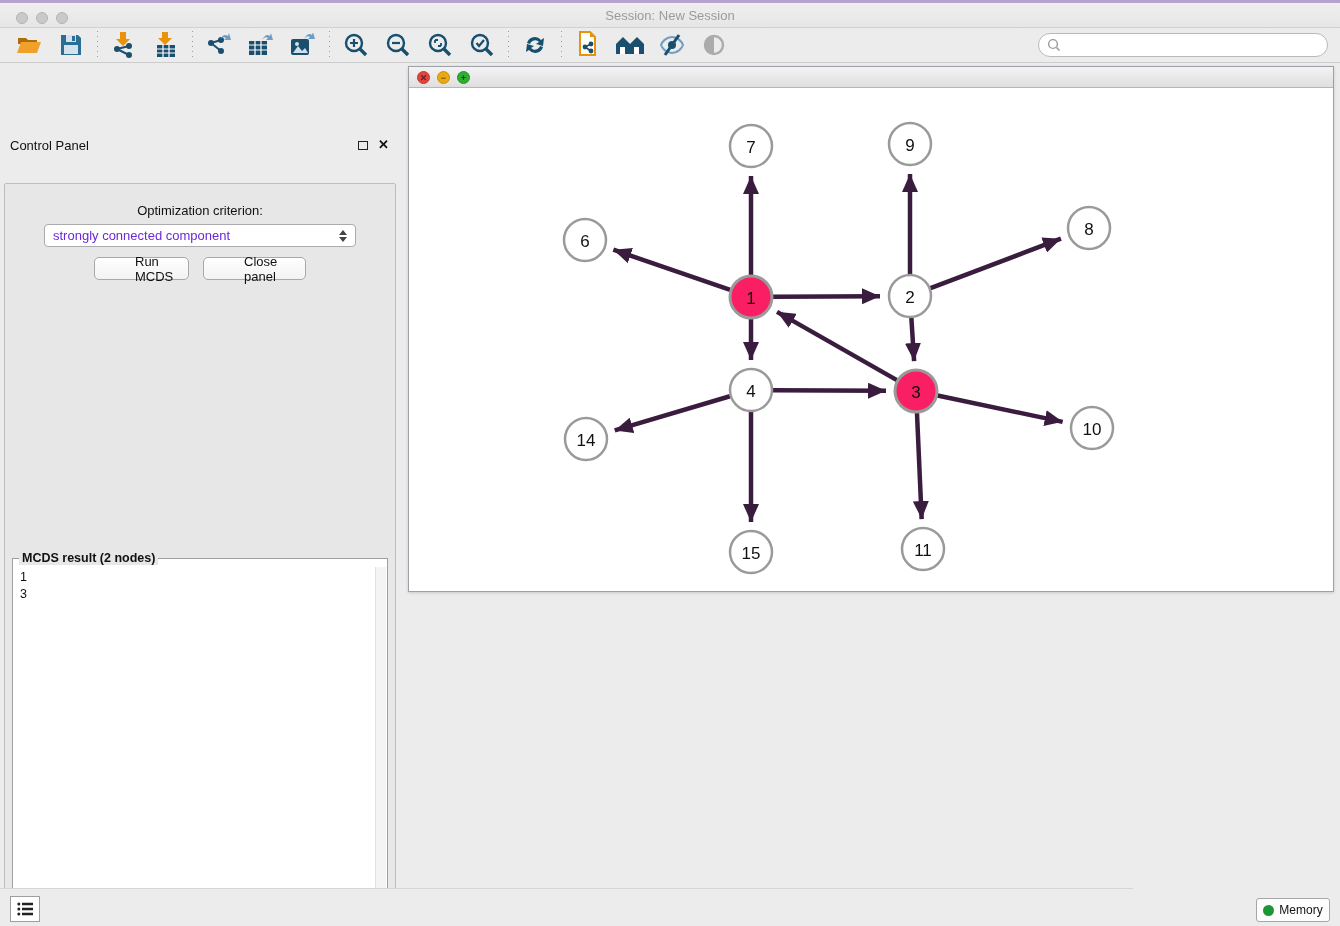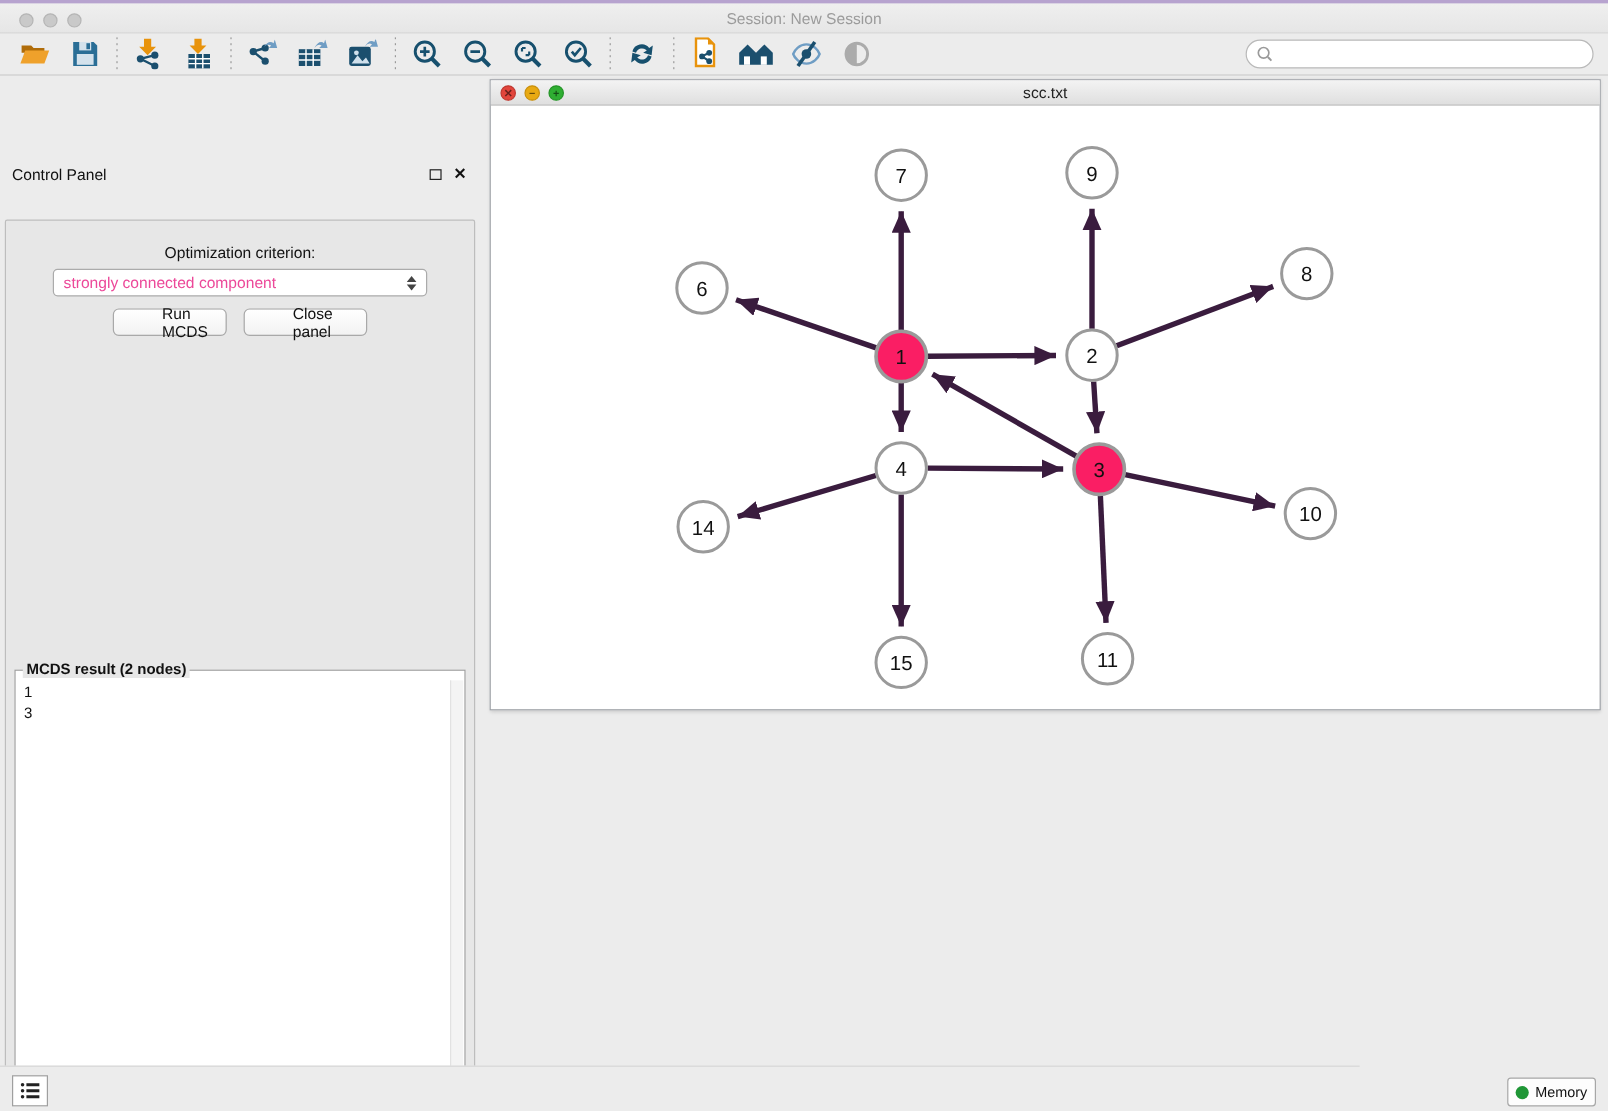--- a/index.html
+++ b/index.html
@@ -28,21 +28,21 @@
   .panel-icons { position:absolute; display:flex; gap:10px; align-items:center; }
   .float-ico { width:10px; height:9px; border:1.5px solid #222; display:inline-block; }
   .close-ico { font-size:13px; font-weight:bold; color:#111; line-height:10px; }
   #cp-tabs { left:76px; top:96px; display:flex; }
   .tab { height:22px; padding:0 17px; font-size:13px; background:#fff; border:1px solid #b5b5b5; border-left:none; display:flex; align-items:center; color:#111; }
   .tab:first-child { border-left:1px solid #b5b5b5; border-top-left-radius:4px; border-bottom-left-radius:4px; }
   .tab:last-child { border-top-right-radius:4px; border-bottom-right-radius:4px; }
   .tab.selected { background:linear-gradient(#e9e9e9,#dedede); color:#b3b3b3; text-shadow:0 1px 0 #fff; }
   #cp-body { left:4px; top:117px; width:392px; height:760px; background:#e7e7e7; border:1px solid #bdbdbd; border-radius:2px; }
   #opt-label { left:0; top:137px; width:400px; text-align:center; font-size:13px; color:#111; }
-  #opt-select { left:44px; top:158px; width:312px; height:23px; background:#fff; border:1px solid #ababab; border-radius:4px; display:flex; align-items:center; padding:0 8px; font-size:13px; color:#ec4899; }
+  #opt-select { left:44px; top:158px; width:312px; height:23px; background:#fff; border:1px solid #ababab; border-radius:4px; display:flex; align-items:center; padding:0 8px; font-size:13px; color:#6d28d9; }
   #opt-select .stepper { margin-left:auto; display:flex; flex-direction:column; gap:2px; }
   .chev-up, .chev-down { width:0; height:0; border-left:4px solid transparent; border-right:4px solid transparent; }
   .chev-up { border-bottom:5px solid #444; }
   .chev-down { border-top:5px solid #444; }
   .cp-btn { position:absolute; top:191px; height:23px; background:linear-gradient(#ffffff,#f2f2f2); border:1px solid #a9a9a9; border-radius:5px; font-size:13px; color:#111; display:flex; align-items:center; justify-content:center;padding-left:40px; }
   #run-btn { left:94px; width:95px; }
   #close-btn { left:203px; width:103px; }
   #result-box { left:12px; top:492px; width:376px; height:380px; border:1px solid #9f9f9f; background:#fff; }
   #result-legend { position:absolute; top:-8px; left:6px; background:#e7e7e7; padding:0 3px; font-size:12.5px; color:#111;font-weight:bold; }
   #result-area { position:absolute; left:1px; top:8px; right:12px; bottom:1px; background:#fff; font-size:12.5px; color:#111; padding:2px 0 0 6px; line-height:17px; }
@@ -246,21 +246,20 @@
   </div>
 </div>
 
 <div id="net-window" class="abs">
   <div id="net-titlebar">
     <div id="net-lights" class="abs">
       <span class="tl red">✕</span>
       <span class="tl yellow">−</span>
       <span class="tl green">+</span>
     </div>
-    <div id="net-title">scc.txt</div>
   </div>
   <svg id="net-canvas" viewBox="0 0 924 503">
     <defs>
       <marker id="arrow" markerUnits="userSpaceOnUse" markerWidth="20" markerHeight="16" refX="18" refY="8" orient="auto">
         <path d="M0,0 L18,8 L0,16 z" fill="#3a1c3e"></path>
       </marker>
     </defs>
     <g id="edge-layer">
         <line x1="342" y1="187" x2="342" y2="88" stroke="#3a1c3e" stroke-width="4.5" marker-end="url(#arrow)"></line>
         <line x1="321.1924875913935" y1="201.85525176330984" x2="204.37388055719066" y2="161.74283850457752" stroke="#3a1c3e" stroke-width="4.5" marker-end="url(#arrow)"></line>

